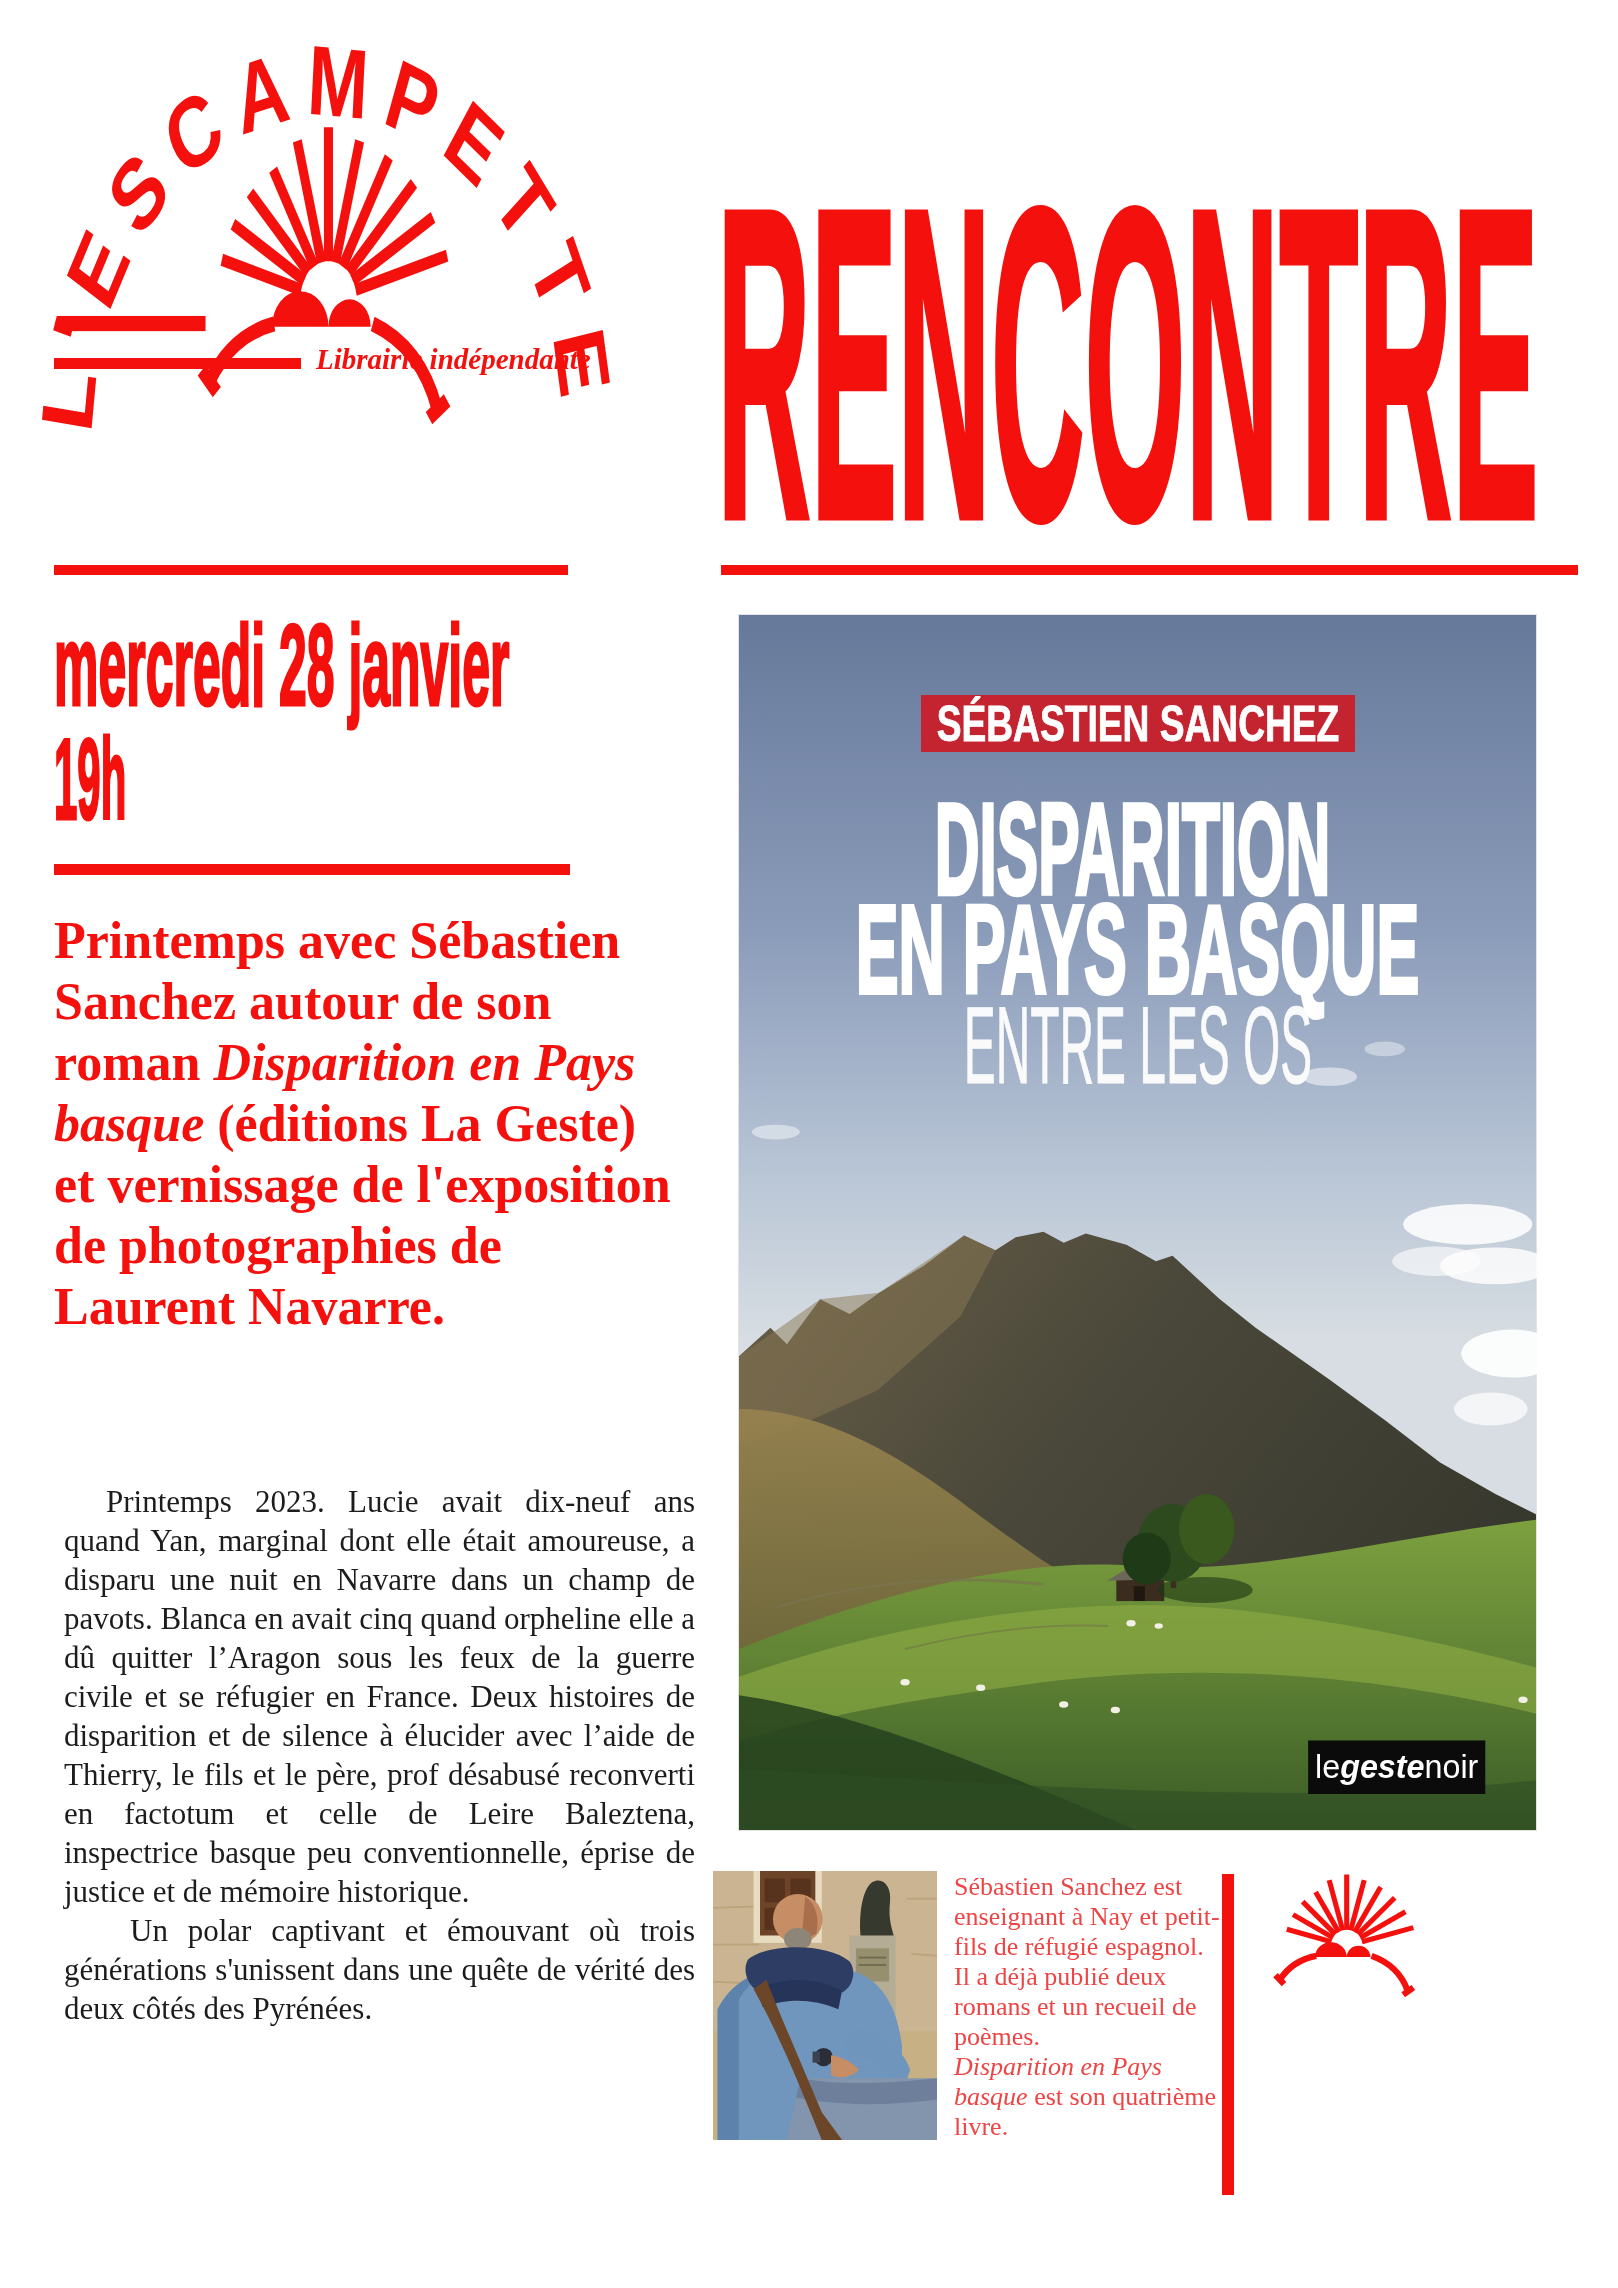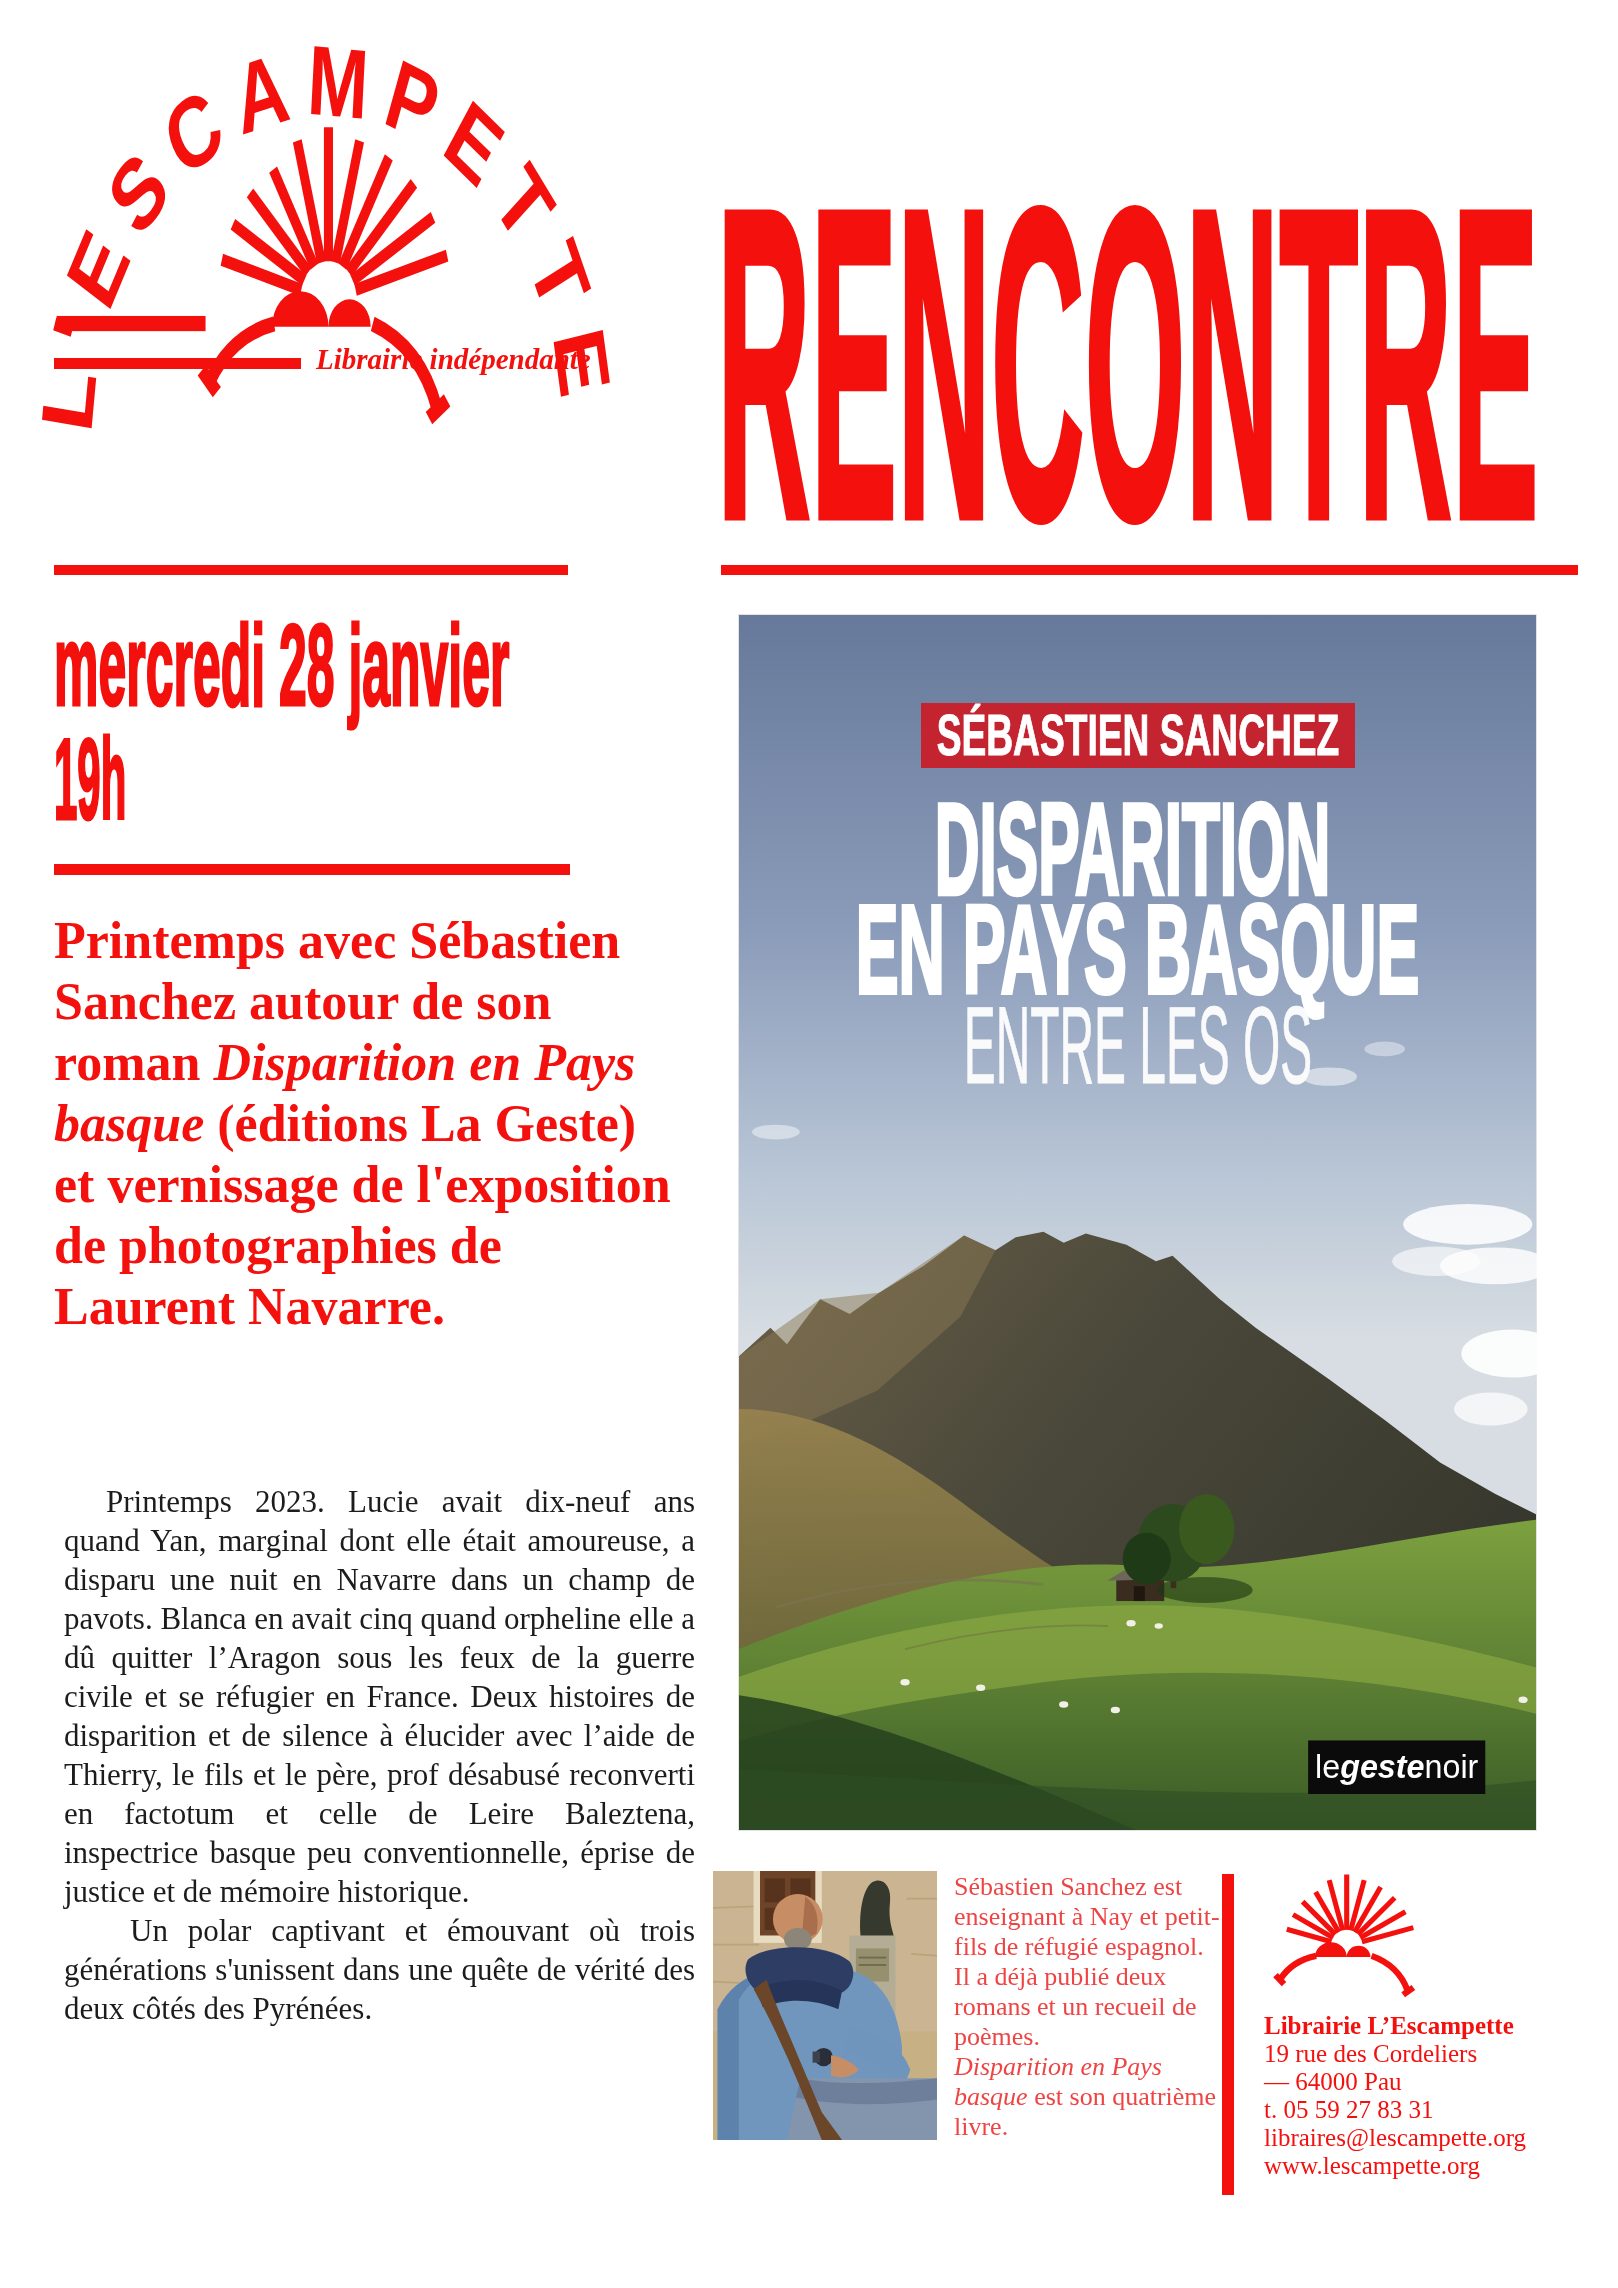--- a/index.html
+++ b/index.html
@@ -39,21 +39,21 @@
   }
   #announcement i{font-style:italic;}
   
   #synopsis{left:64px;top:1482px;width:631px;color:var(--ink);
     font-size:31px;line-height:39px;text-align:justify;}
   #synopsis p[data-name="synopsis-paragraph-1"]{text-indent:42px;}
   #synopsis p[data-name="synopsis-paragraph-2"]{text-indent:66px;}
   
   #cover{left:739px;top:615px;width:797px;height:1215px;background:#9fb0c6;outline:0.9px solid #e3e3e3;}
   #cover .landscape{position:absolute;left:0;top:0;width:797px;height:1215px;}
-  #author-band{position:absolute;left:182px;top:88px;width:434px;height:65px;background:var(--band-red);}
+  #author-band{position:absolute;left:182px;top:80px;width:434px;height:57px;background:var(--band-red);}
   #title1-svg{position:absolute;left:193px;top:183px;width:401px;height:98px;}
   #title2-svg{position:absolute;left:114px;top:286px;width:569px;height:94px;}
   #subtitle-svg{position:absolute;left:222px;top:389px;width:354px;height:81px;}
   .covertext{fill:#ffffff;font-family:"Liberation Sans","DejaVu Sans",sans-serif;font-weight:bold;}
   
   #author-photo{left:713px;top:1871px;width:224px;height:269px;}
   #bio{left:954px;top:1872px;width:269px;color:#ef4444;font-size:26px;line-height:30px;}
   #bio i{font-style:italic;}
   #red-vbar{left:1222px;top:1874px;width:12px;height:321px;}
   #fan-small{left:1261px;top:1870px;width:168px;height:122px;}
@@ -261,23 +261,15 @@
   </svg>
 
   <div id="bio" class="abs" data-name="author-bio"><span>Sébastien Sanchez est enseignant à Nay et petit-fils de réfugié espagnol. Il a déjà publié deux romans et un recueil de poèmes.</span><br><i>Disparition en Pays basque</i><span> est son quatrième livre.</span></div>
 
   <div id="red-vbar" class="rule abs" data-name="vertical-divider"></div>
 
   <svg id="fan-small" class="abs" data-name="sun-fan-icon" viewBox="-132 -148 258 216" preserveAspectRatio="xMidYMid meet">
     <use href="#fan-shape"></use>
   </svg>
 
-  <div id="contact" class="abs" data-name="contact-block">
-    <div class="c-name" data-name="bookstore-name">Librairie L’Escampette</div>
-    <div data-name="contact-address-line1">19 rue des Cordeliers</div>
-    <div data-name="contact-address-line2">— 64000 Pau</div>
-    <div data-name="contact-phone">t. 05 59 27 83 31</div>
-    <div data-name="contact-email">libraires@lescampette.org</div>
-    <div data-name="contact-website">www.lescampette.org</div>
-  </div>
 
 </div>
 
 
 </body></html>

